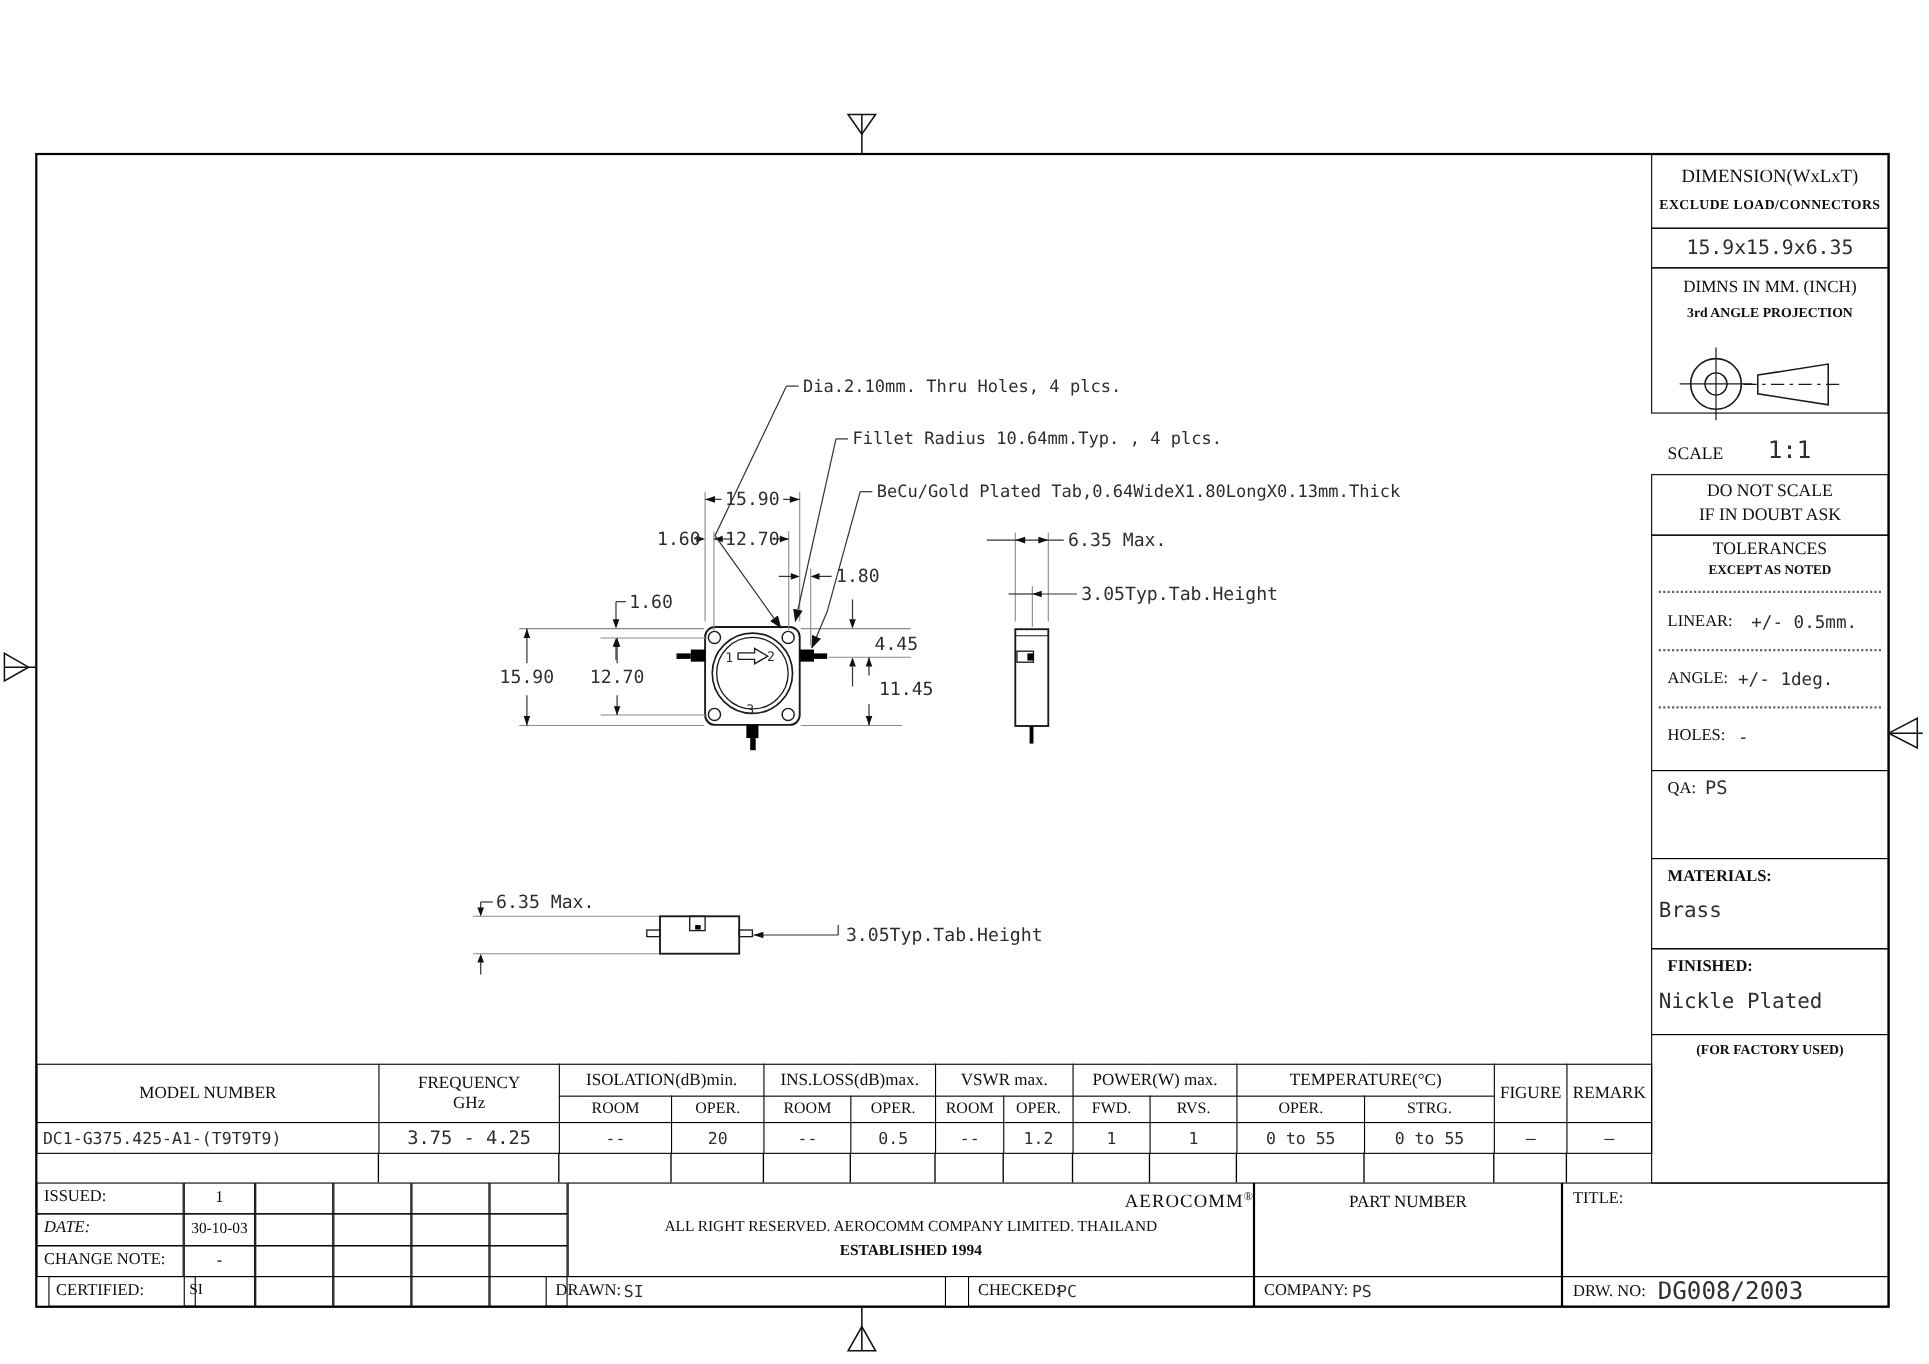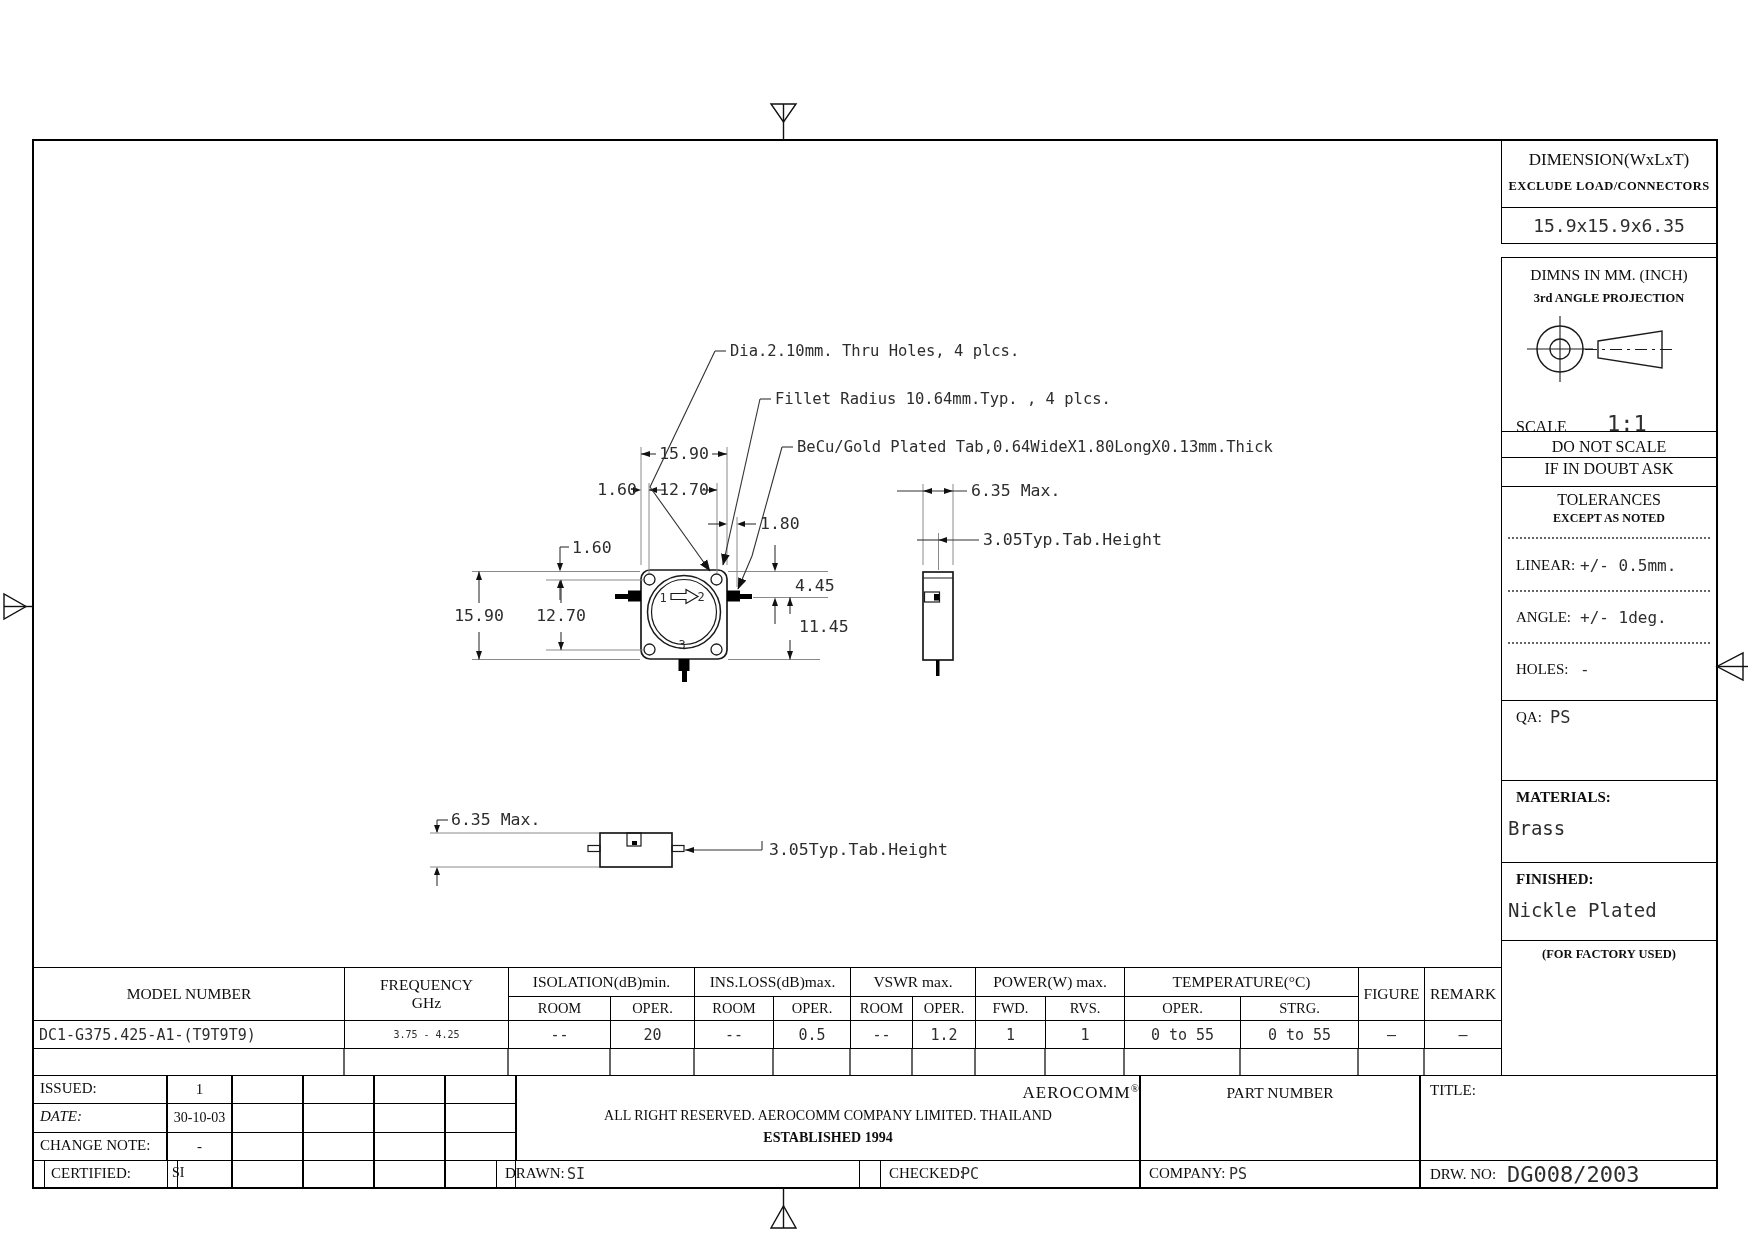--- a/index.html
+++ b/index.html
@@ -204,36 +204,36 @@
 </svg>
 
 <div>
   <div class="cell" style="left:1501px;top:140px;width:216px;height:68px;">
     <div class="ser abs" style="left:0;top:9px;width:100%;text-align:center;font-size:17px;">DIMENSION(WxLxT)</div>
     <div class="ser abs" style="left:0;top:38px;width:100%;text-align:center;font-size:12.5px;font-weight:bold;letter-spacing:0.4px;">EXCLUDE LOAD/CONNECTORS</div>
   </div>
   <div class="cell ctr" style="left:1501px;top:207px;width:216px;height:37px;">
     <span class="cad" style="font-size:18px;">15.9x15.9x6.35</span>
   </div>
-  <div class="cell" style="left:1501px;top:257px;width:216px;height:201px;">
+  <div class="cell" style="left:1501px;top:243px;width:216px;height:133px;">
     <div class="ser abs" style="left:0;top:8px;width:100%;text-align:center;font-size:15.5px;">DIMNS IN MM. (INCH)</div>
     <div class="ser abs" style="left:0;top:33px;width:100%;text-align:center;font-size:12.5px;font-weight:bold;">3rd ANGLE PROJECTION</div>
     <div class="ser abs" style="left:14px;top:160px;font-size:16px;">SCALE</div>
     <div class="cad abs" style="left:105px;top:153px;font-size:22px;">1:1</div>
   </div>
   <div class="cell" style="left:1501px;top:431px;width:216px;height:56px;">
     <div class="ser abs" style="left:0;top:6px;width:100%;text-align:center;font-size:16px;">DO NOT SCALE</div>
     <div class="ser abs" style="left:0;top:28px;width:100%;text-align:center;font-size:16px;">IF IN DOUBT ASK</div>
   </div>
   <div class="cell" style="left:1501px;top:486px;width:216px;height:215px;">
     <div class="ser abs" style="left:0;top:4px;width:100%;text-align:center;font-size:16px;">TOLERANCES</div>
     <div class="ser abs" style="left:0;top:24px;width:100%;text-align:center;font-size:12px;font-weight:bold;">EXCEPT AS NOTED</div>
     <div class="dotline" style="left:6px;top:50px;width:202px;"></div>
     <div class="ser abs" style="left:14px;top:70px;font-size:15px;">LINEAR:</div>
-    <div class="cad abs" style="left:78px;top:69px;font-size:16px;">+/- 0.5mm.</div>
+    <div class="cad abs" style="left:90px;top:69px;font-size:16px;">+/- 0.5mm.</div>
     <div class="dotline" style="left:6px;top:103px;width:202px;"></div>
     <div class="ser abs" style="left:14px;top:122px;font-size:15px;">ANGLE:</div>
     <div class="cad abs" style="left:78px;top:121px;font-size:16px;">+/- 1deg.</div>
     <div class="dotline" style="left:6px;top:155px;width:202px;"></div>
     <div class="ser abs" style="left:14px;top:174px;font-size:15px;">HOLES:</div>
     <div class="cad abs" style="left:78px;top:173px;font-size:16px;">-</div>
   </div>
   <div class="cell" style="left:1501px;top:700px;width:216px;height:81px;">
     <div class="ser abs" style="left:14px;top:8px;font-size:15px;">QA:</div>
     <div class="cad abs" style="left:48px;top:6px;font-size:17px;">PS</div>
@@ -290,21 +290,21 @@
     <td class="ser" style="border:1.5px solid #000;text-align:center;font-size:14.5px;">OPER.</td>
     <td class="ser" style="border:1.5px solid #000;text-align:center;font-size:14.5px;">ROOM</td>
     <td class="ser" style="border:1.5px solid #000;text-align:center;font-size:14.5px;">OPER.</td>
     <td class="ser" style="border:1.5px solid #000;text-align:center;font-size:14.5px;">FWD.</td>
     <td class="ser" style="border:1.5px solid #000;text-align:center;font-size:14.5px;">RVS.</td>
     <td class="ser" style="border:1.5px solid #000;text-align:center;font-size:14.5px;">OPER.</td>
     <td class="ser" style="border:1.5px solid #000;text-align:center;font-size:14.5px;">STRG.</td>
   </tr>
   <tr style="height:28px;">
     <td class="cad" style="border:1.5px solid #000;font-size:15px;padding-left:5px;">DC1-G375.425-A1-(T9T9T9)</td>
-    <td class="cad" style="border:1.5px solid #000;text-align:center;font-size:10px;">3.75 - 4.25</td>
+    <td class="cad" style="border:1.5px solid #000;text-align:center;font-size:17px;">3.75 - 4.25</td>
     <td class="cad" style="border:1.5px solid #000;text-align:center;font-size:15px;">--</td>
     <td class="cad" style="border:1.5px solid #000;text-align:center;font-size:15px;">20</td>
     <td class="cad" style="border:1.5px solid #000;text-align:center;font-size:15px;">--</td>
     <td class="cad" style="border:1.5px solid #000;text-align:center;font-size:15px;">0.5</td>
     <td class="cad" style="border:1.5px solid #000;text-align:center;font-size:15px;">--</td>
     <td class="cad" style="border:1.5px solid #000;text-align:center;font-size:15px;">1.2</td>
     <td class="cad" style="border:1.5px solid #000;text-align:center;font-size:15px;">1</td>
     <td class="cad" style="border:1.5px solid #000;text-align:center;font-size:15px;">1</td>
     <td class="cad" style="border:1.5px solid #000;text-align:center;font-size:15px;">0 to 55</td>
     <td class="cad" style="border:1.5px solid #000;text-align:center;font-size:15px;">0 to 55</td>

